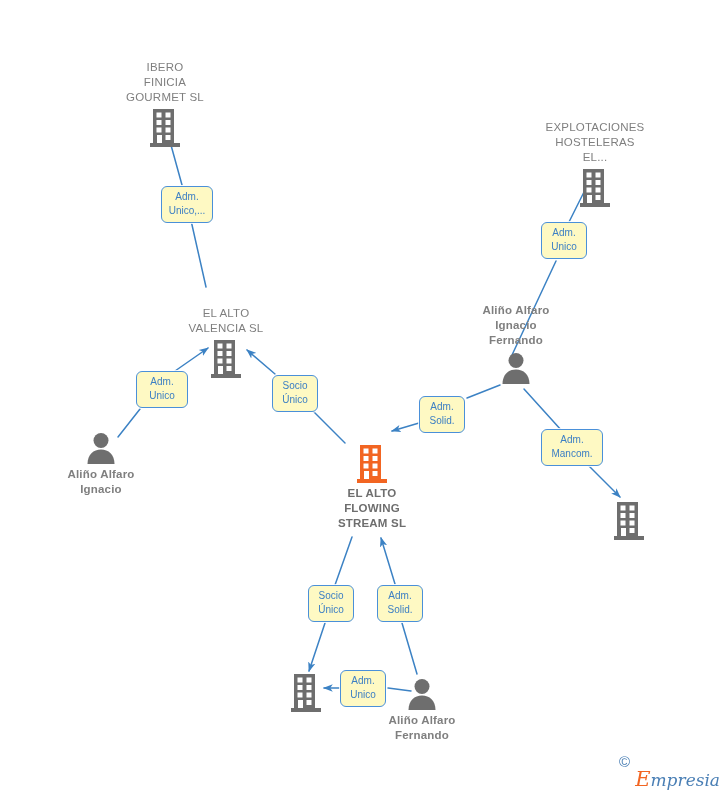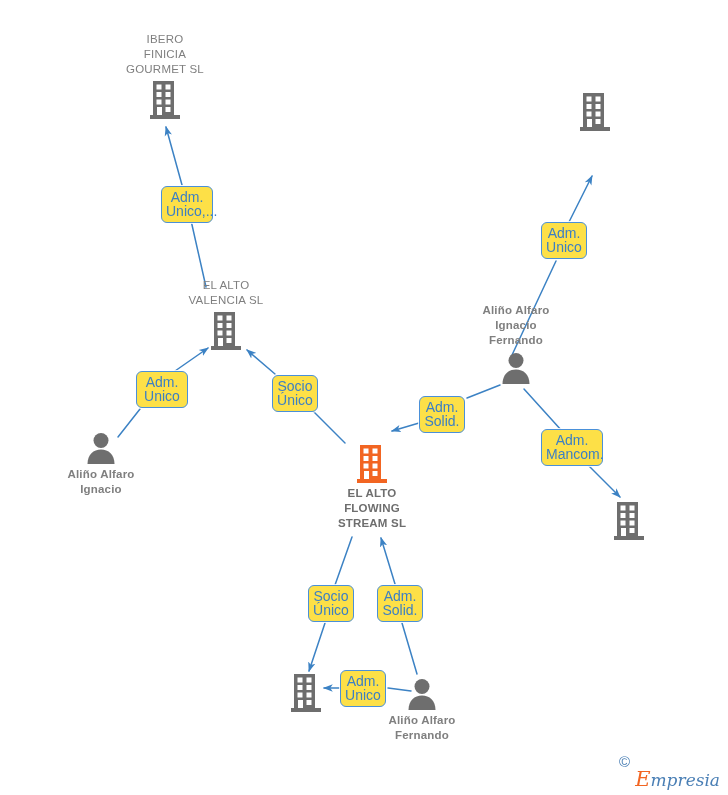--- a/index.html
+++ b/index.html
@@ -41,42 +41,43 @@
   .node-label {
     display: block;
     font-size: 11.5px;
     line-height: 15px;
     color: #7f7f7f;
     letter-spacing: 0.2px;
     white-space: pre-line;
   }
   .node.company .node-label {
     color: #7f7f7f;
+    margin-top: 28px;
   }
   .node.person .node-label {
     color: #7f7f7f;
     font-weight: bold;
   }
   .node.focus .node-label {
     color: #6e6e6e;
     font-weight: bold;
   }
   
   .node.label-top .node-label { margin-bottom: 3px; }
   .node.label-bottom .node-label { margin-top: 2px; }
 
   
   .chip {
     position: absolute;
     box-sizing: border-box;
-    background: #fde047;
+    background: #fef9c3;
     border: 1.4px solid #4a90d9;
     border-radius: 6px;
     color: #3c7fc4;
-    font-size: 14px;
+    font-size: 10px;
     line-height: 14px;
     text-align: center;
     padding: 3px 4px 4px 4px;
     white-space: pre-line;
     z-index: 6;
     box-shadow: 0 0 0 1px rgba(255,255,255,0.85);
   }
 
   
   #watermark {
@@ -215,20 +216,23 @@
           <rect x="17.5" y="19.5" width="5" height="5"></rect>
           <rect x="9" y="27" width="5" height="8"></rect>
           <rect x="17.5" y="27" width="5" height="5"></rect>
         </g>
       </g>
     </svg>
   </span>
 </div>
 
 <div class="node company label-top" style="left:595px; top:92px;">
+  <span class="node-label">EXPLOTACIONES
+HOSTELERAS
+EL...</span>
   <span class="icon-wrap">
     <svg width="34" height="40" viewBox="0 0 34 40" xmlns="http://www.w3.org/2000/svg">
       <g fill="#6e6e6e">
         <rect x="5" y="1" width="21" height="34"></rect>
         <rect x="2" y="35" width="30" height="4"></rect>
         <g fill="#ffffff">
           <rect x="8.5" y="4.5" width="5" height="5"></rect>
           <rect x="17.5" y="4.5" width="5" height="5"></rect>
           <rect x="8.5" y="12" width="5" height="5"></rect>
           <rect x="17.5" y="12" width="5" height="5"></rect>

